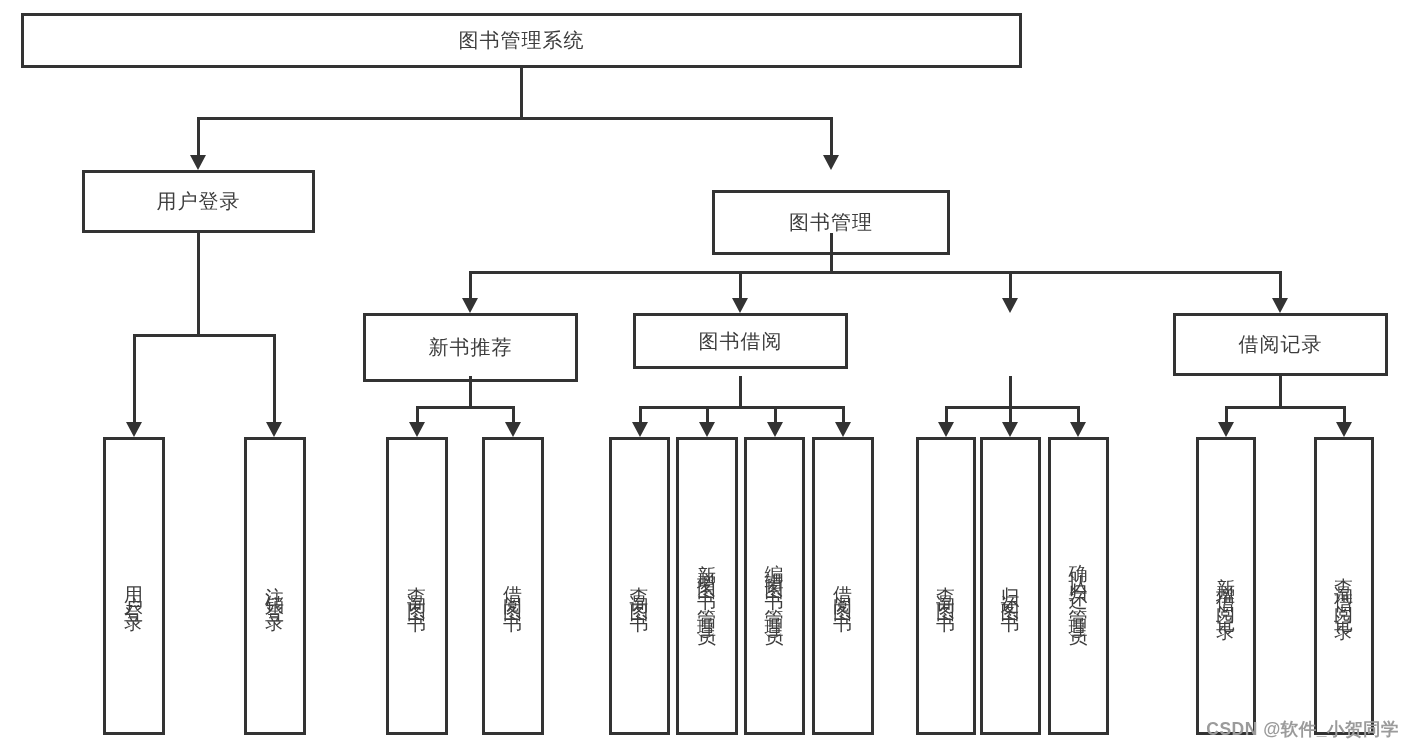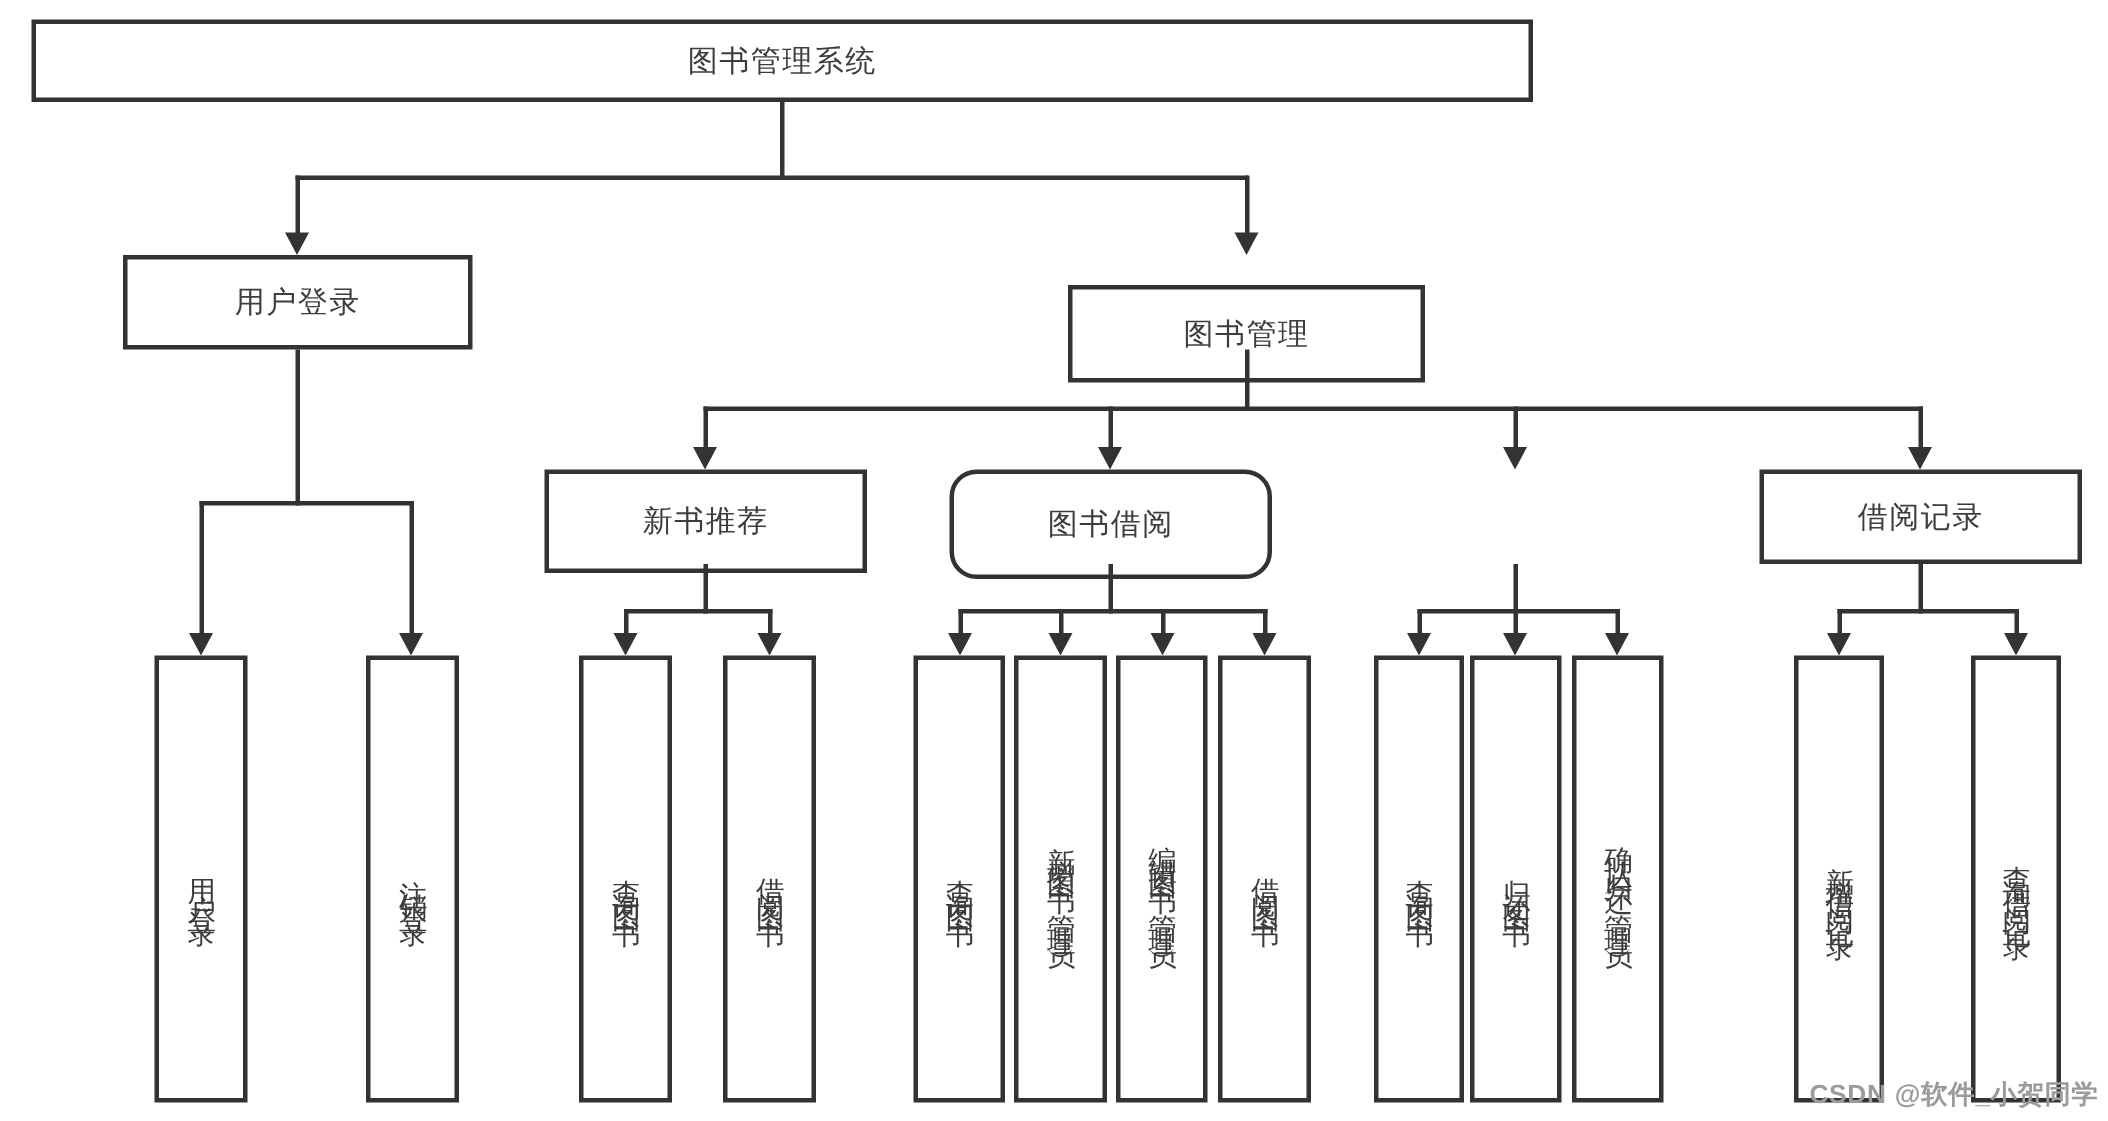--- a/index.html
+++ b/index.html
@@ -103,21 +103,21 @@
   <div class="vline" style="left:830px;top:233px;height:41px;"></div>
   <div class="hline" style="left:469px;top:271px;width:813px;"></div>
   <div class="varrow" style="left:462px;top:271px;height:42px;"></div>
   <div class="varrow" style="left:732px;top:271px;height:42px;"></div>
   <div class="varrow" style="left:1002px;top:271px;height:42px;"></div>
   <div class="varrow" style="left:1272px;top:271px;height:42px;"></div>
 
   <div class="box" style="left:363px;top:313px;width:215px;height:69px;">
     <span>新书推荐</span>
   </div>
-  <div class="box" style="left:633px;top:313px;width:215px;height:73px;border-radius:18px;">
+  <div class="box" style="left:633px;top:313px;width:215px;height:56px;">
     <span>图书借阅</span>
   </div>
   <div class="box" style="left:1173px;top:313px;width:215px;height:63px;">
     <span>借阅记录</span>
   </div>
 
   <div class="vline" style="left:469px;top:376px;height:33px;"></div>
   <div class="hline" style="left:416px;top:406px;width:99px;"></div>
   <div class="varrow" style="left:409px;top:406px;height:31px;"></div>
   <div class="varrow" style="left:505px;top:406px;height:31px;"></div>

